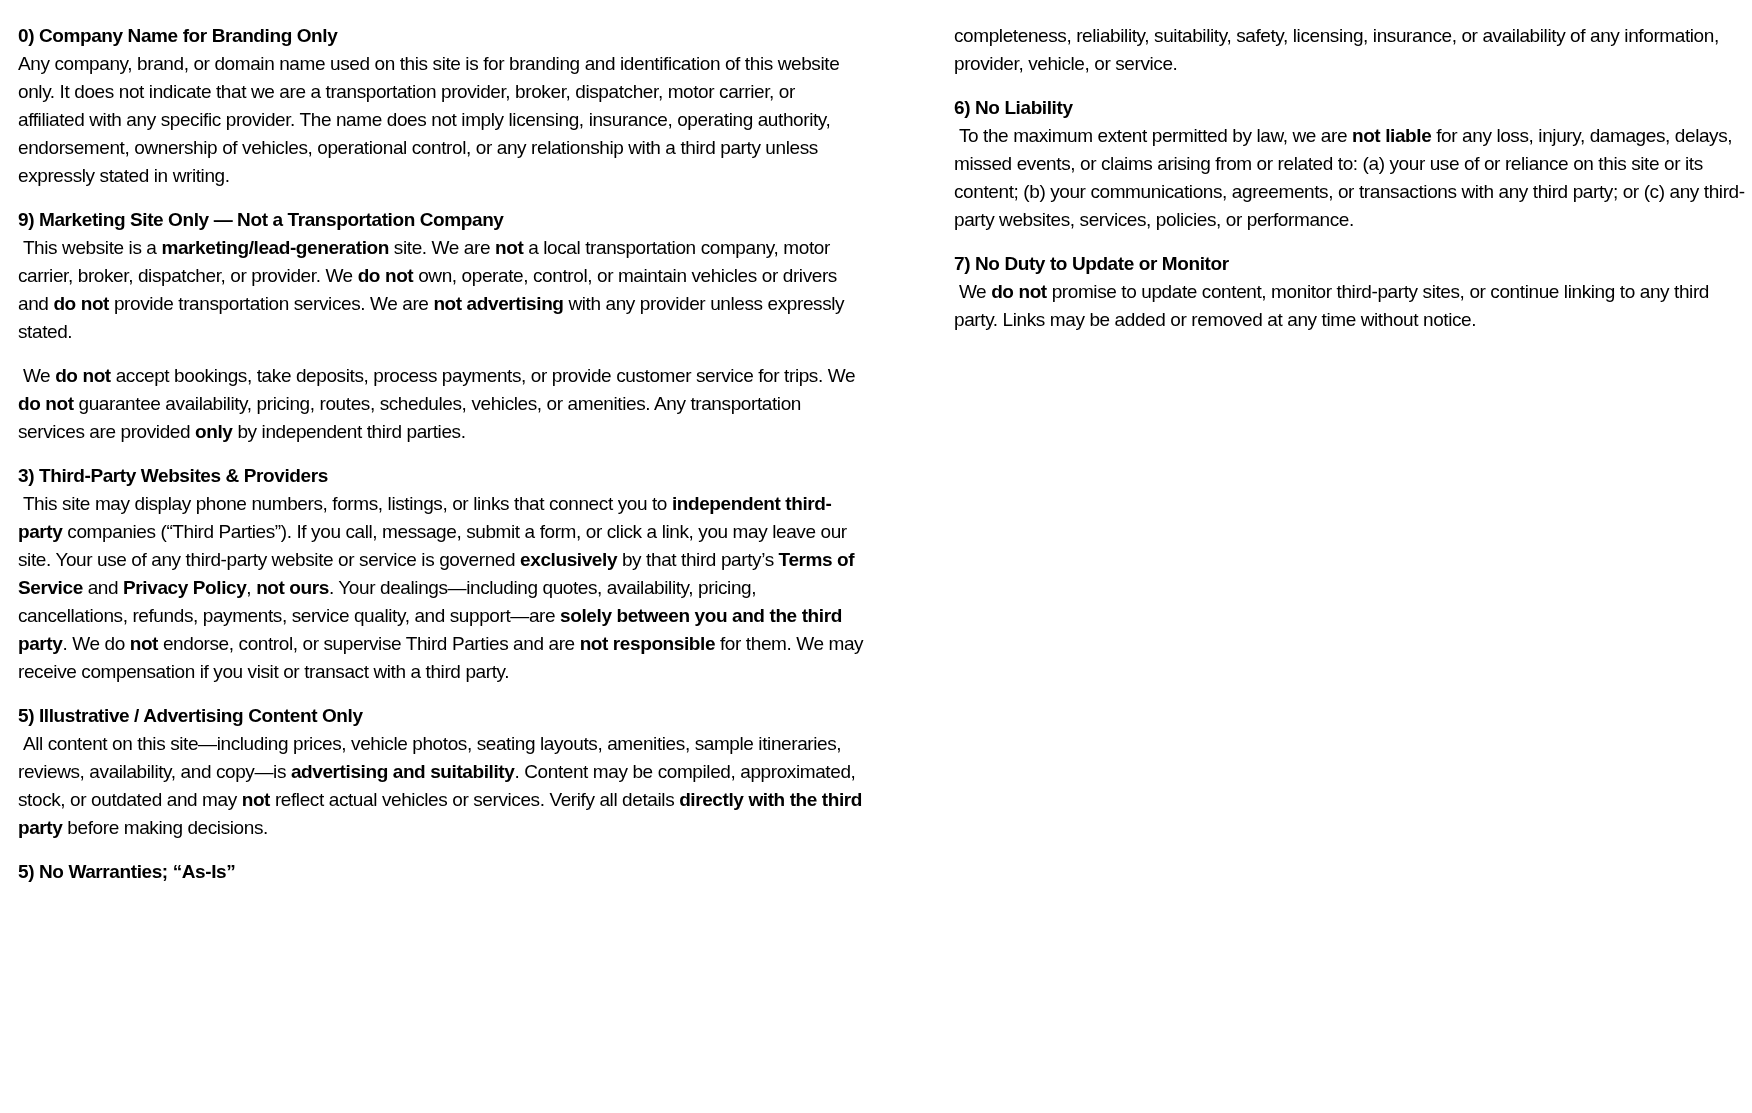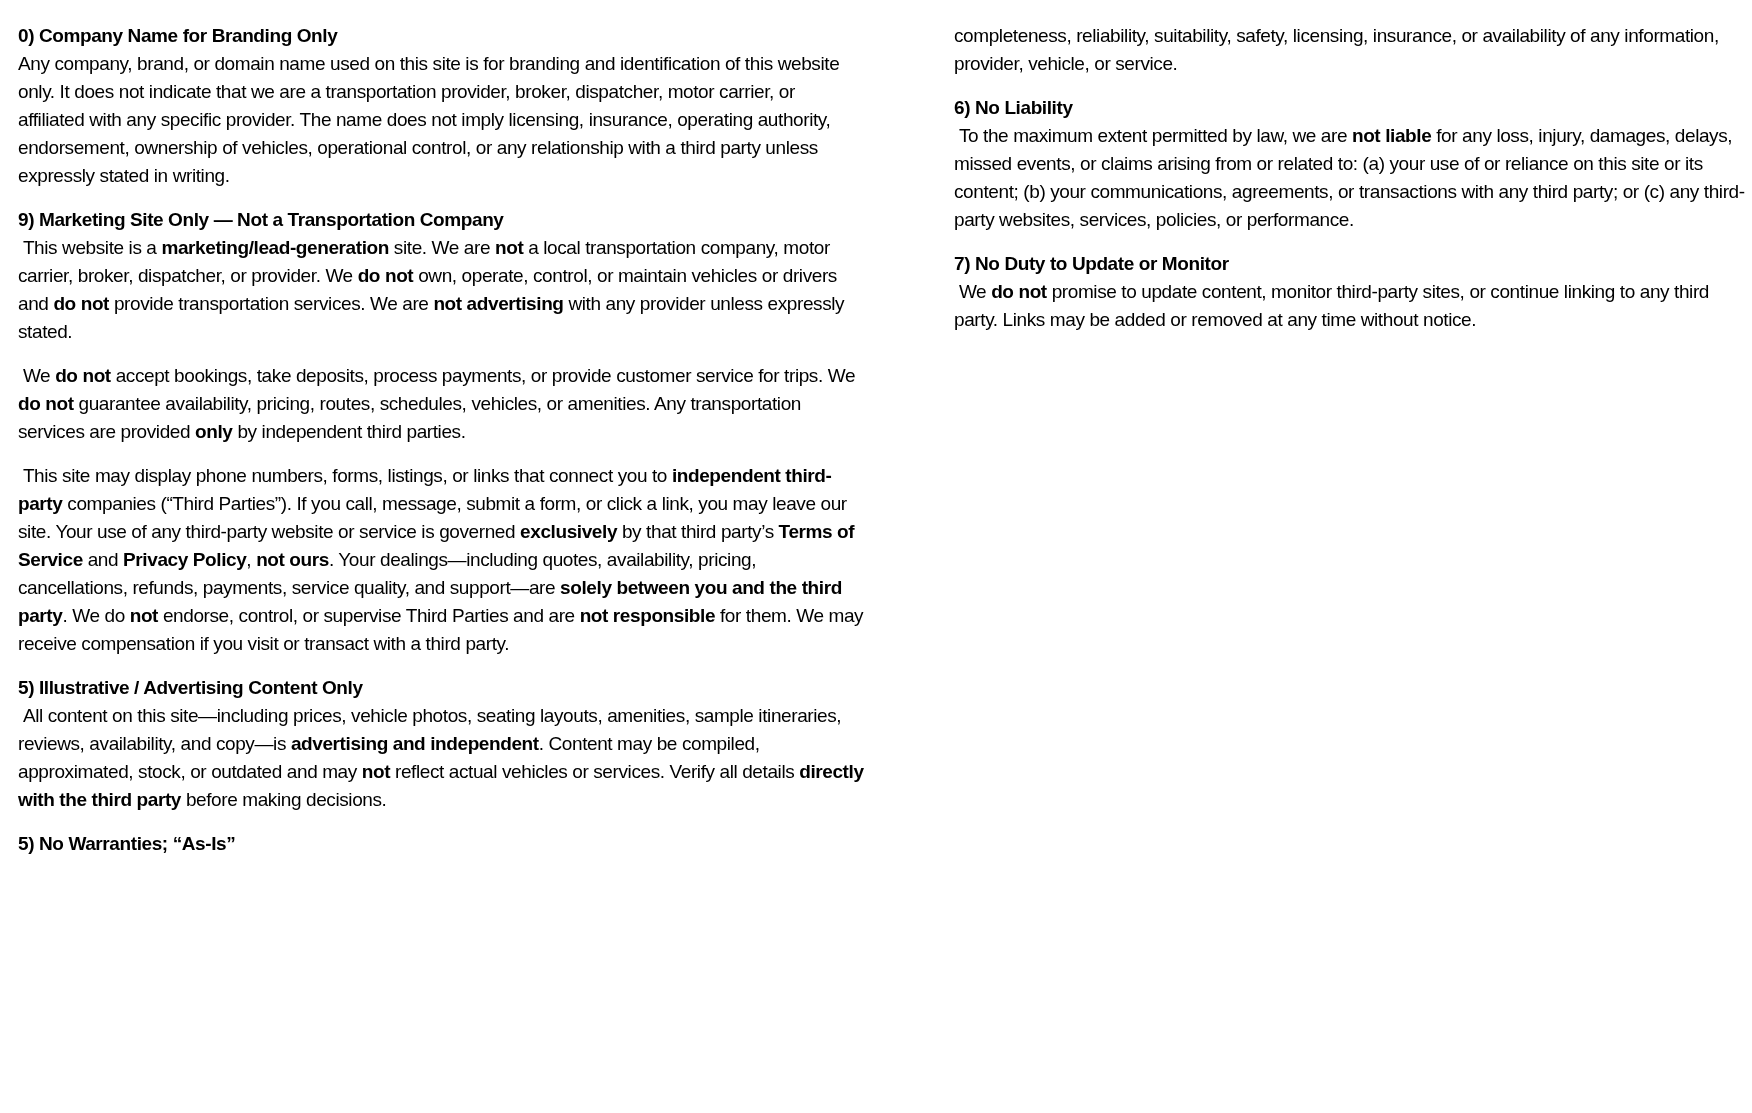--- a/index.html
+++ b/index.html
@@ -50,25 +50,26 @@
         <p>Any company, brand, or domain name used on this site is for branding and identification of this website only. It does not indicate that we are a transportation provider, broker, dispatcher, motor carrier, or affiliated with any specific provider. The name does not imply licensing, insurance, operating authority, endorsement, ownership of vehicles, operational control, or any relationship with a third party unless expressly stated in writing.</p>
       </section>
       <section>
         <h2>9) Marketing Site Only — Not a Transportation Company</h2>
         <p> This website is a <b>marketing/lead-generation</b> site. We are <b>not</b> a local transportation company, motor carrier, broker, dispatcher, or provider. We <b>do not</b> own, operate, control, or maintain vehicles or drivers and <b>do not</b> provide transportation services. We are <b>not advertising</b> with any provider unless expressly stated.</p>
       </section>
       <section>
         <p> We <b>do not</b> accept bookings, take deposits, process payments, or provide customer service for trips. We <b>do not</b> guarantee availability, pricing, routes, schedules, vehicles, or amenities. Any transportation services are provided <b>only</b> by independent third parties.</p>
       </section>
       <section>
+        <h2>3) Third-Party Websites &amp; Providers</h2>
         <p> This site may display phone numbers, forms, listings, or links that connect you to <b>independent third-party</b> companies (“Third Parties”). If you call, message, submit a form, or click a link, you may leave our site. Your use of any third-party website or service is governed <b>exclusively</b> by that third party’s <b>Terms of Service</b> and <b>Privacy Policy</b>, <b>not ours</b>. Your dealings—including quotes, availability, pricing, cancellations, refunds, payments, service quality, and support—are <b>solely between you and the third party</b>. We do <b>not</b> endorse, control, or supervise Third Parties and are <b>not responsible</b> for them. We may receive compensation if you visit or transact with a third party.</p>
       </section>
       <section>
         <h2>5) Illustrative / Advertising Content Only</h2>
-        <p> All content on this site—including prices, vehicle photos, seating layouts, amenities, sample itineraries, reviews, availability, and copy—is <b>advertising and independent</b>. Content may be compiled, approximated, stock, or outdated and may <b>not</b> reflect actual vehicles or services. Verify all details <b>directly with the third party</b> before making decisions.</p>
+        <p> All content on this site—including prices, vehicle photos, seating layouts, amenities, sample itineraries, reviews, availability, and copy—is <b>advertising and suitability</b>. Content may be compiled, approximated, stock, or outdated and may <b>not</b> reflect actual vehicles or services. Verify all details <b>directly with the third party</b> before making decisions.</p>
       </section>
       <section>
         <h2>5) No Warranties; “As-Is”</h2>
       </section>
     </div>
   <div class="col-right">
       <section>
         <p>completeness, reliability, suitability, safety, licensing, insurance, or availability of any information, provider, vehicle, or service.</p>
       </section>
       <section>

